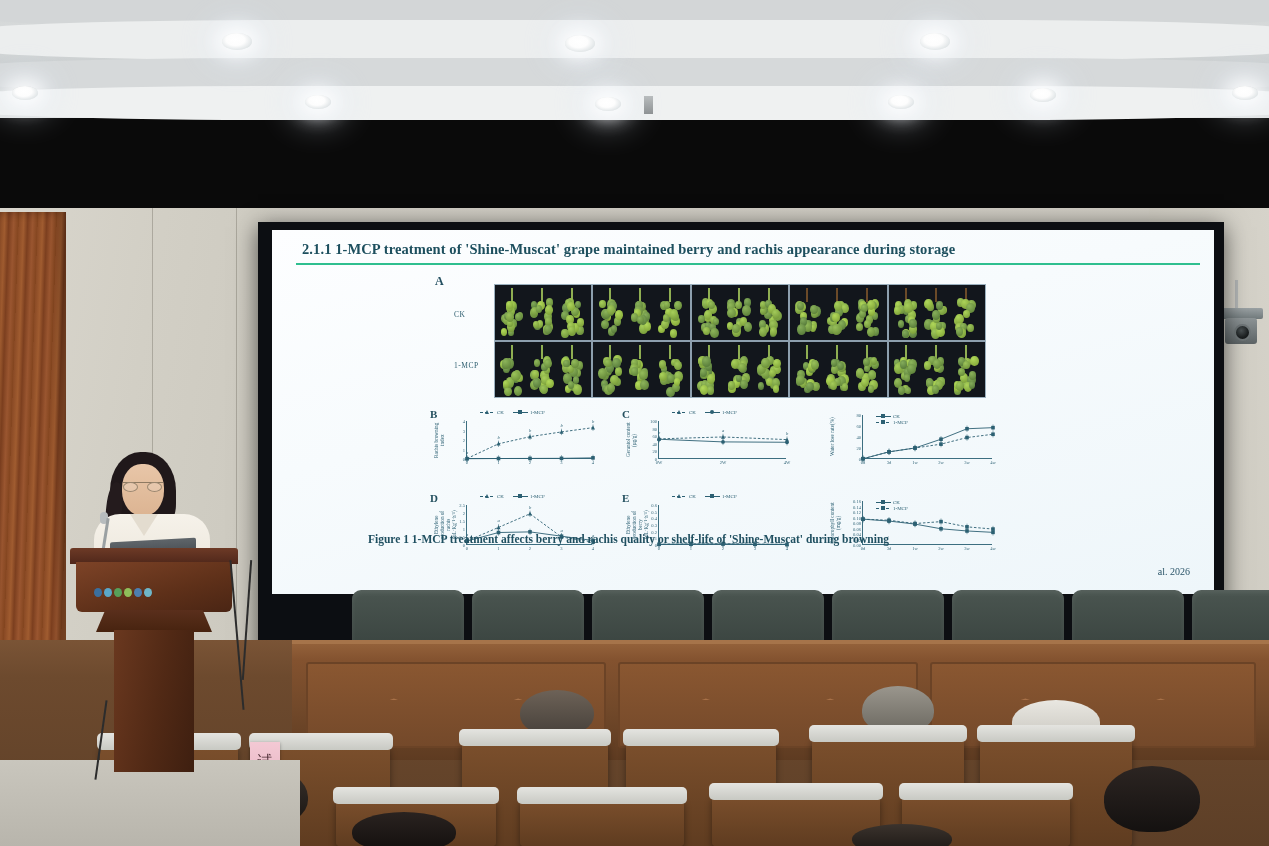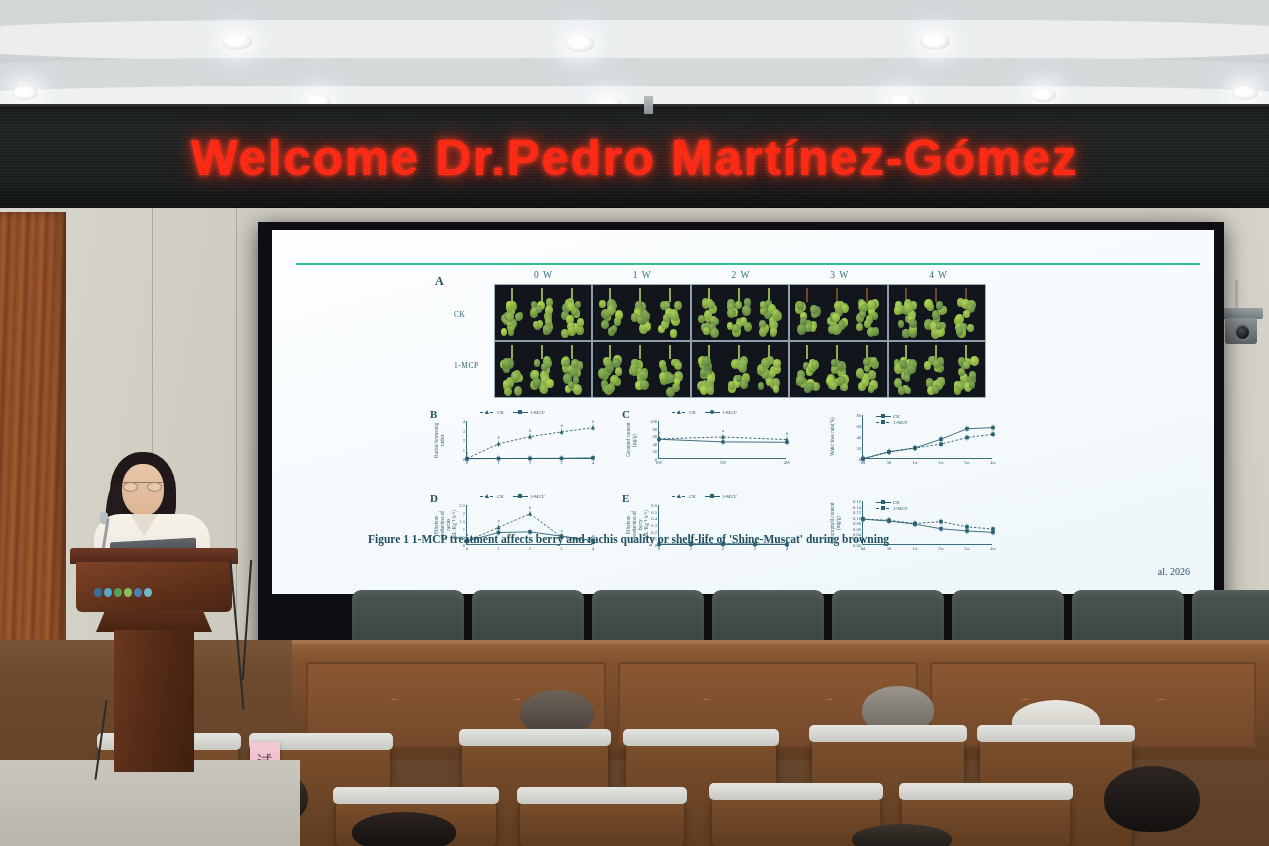--- a/index.html
+++ b/index.html
@@ -291,52 +291,43 @@
     <div class="downlight" style="left:920px; top:33px;"></div>
     <div class="downlight dl-sm" style="left:12px;  top:86px;"></div>
     <div class="downlight dl-sm" style="left:305px; top:95px;"></div>
     <div class="downlight dl-sm" style="left:595px; top:97px;"></div>
     <div class="downlight dl-sm" style="left:888px; top:95px;"></div>
     <div class="downlight dl-sm" style="left:1030px;top:88px;"></div>
     <div class="downlight dl-sm" style="left:1232px;top:86px;"></div>
   </div>
   <div class="banner-hanger"></div>
 
-  <div class="led-banner">
-    <div class="led-text">Welcome  Dr.Pedro  Martínez-Gómez</div>
-  </div>
 
   <div class="wall-back-strip"></div>
   <div class="wall-left">
     <div class="wall-seam" style="left:152px; top:0; height:560px;"></div>
     <div class="wall-seam" style="left:236px; top:0; height:560px;"></div>
   </div>
   <div class="wood-pillar"></div>
   <div class="wall-right"></div>
 
   <div class="ptz-cam">
     <div class="ptz-arm"></div>
     <div class="ptz-plate"></div>
     <div class="ptz-body"></div>
     <div class="ptz-lens"></div>
   </div>
 
   <div class="screen-frame">
     <div class="slide">
 
+      <div class="slide-title">2.1.1 1-MCP treatment of 'Shine-Muscat' grape maintained berry and rachis appearance during storage</div>
       <div class="title-rule"></div>
 
       <div class="panelA-label">A</div>
-      <div class="col-headers">
-        <span>0 W</span>
-        <span>1 W</span>
-        <span>2 W</span>
-        <span>3 W</span>
-        <span>4 W</span>
-      </div>
       <div class="row-labels">
         <div class="rl1">CK</div>
         <div class="rl2">1-MCP</div>
       </div>
       <div class="grape-grid" id="grape-grid">
           <div class="gcell">
             <div class="bunch" style="left: 4px; width: 26px; height: 42px;">
               <div class="rachis" style="left: 12px; top: -6px; height: 14px; background: rgb(143, 174, 82);"></div>
               <div class="berry" style="width: 7.47124px; height: 8.97124px; left: 10.5334px; top: 7.6952px; background: radial-gradient(circle at 35% 30%, rgb(142, 182, 90), rgb(87, 122, 50));"></div>
               <div class="berry" style="width: 7.32963px; height: 8.82963px; left: 9.60851px; top: 6.51385px; background: radial-gradient(circle at 35% 30%, rgb(173, 213, 90), rgb(118, 153, 50));"></div>

